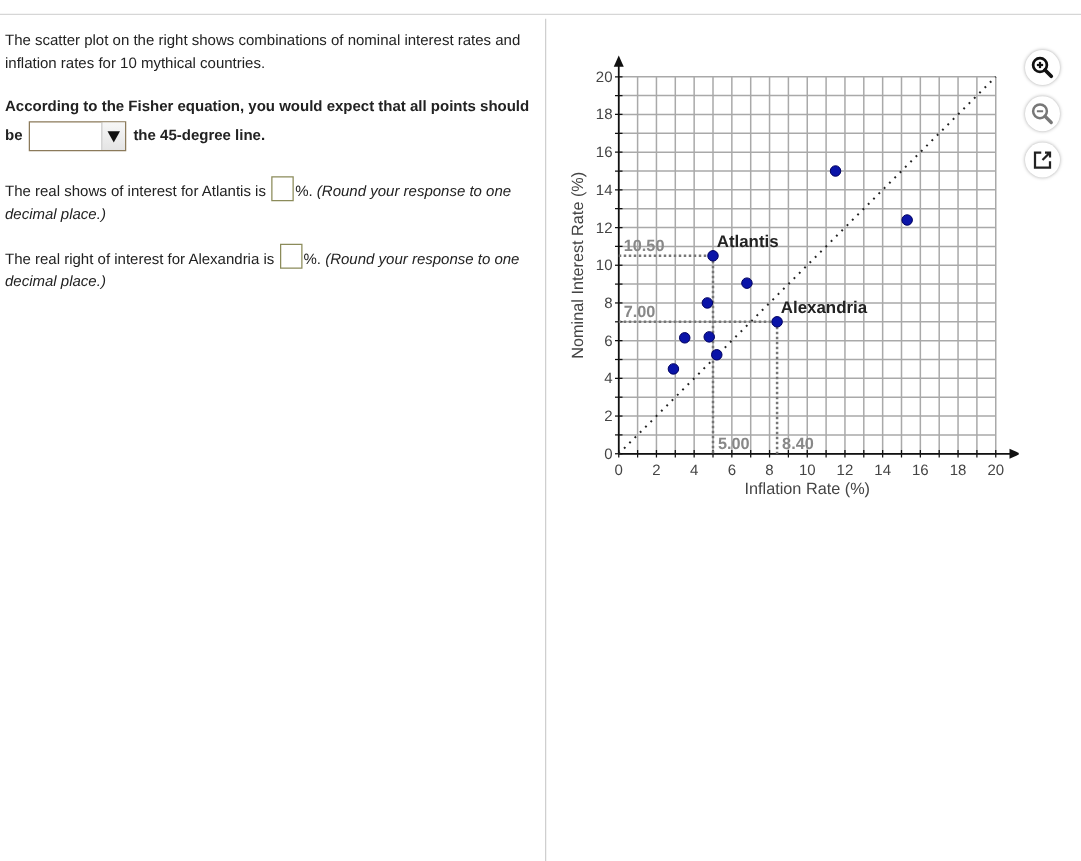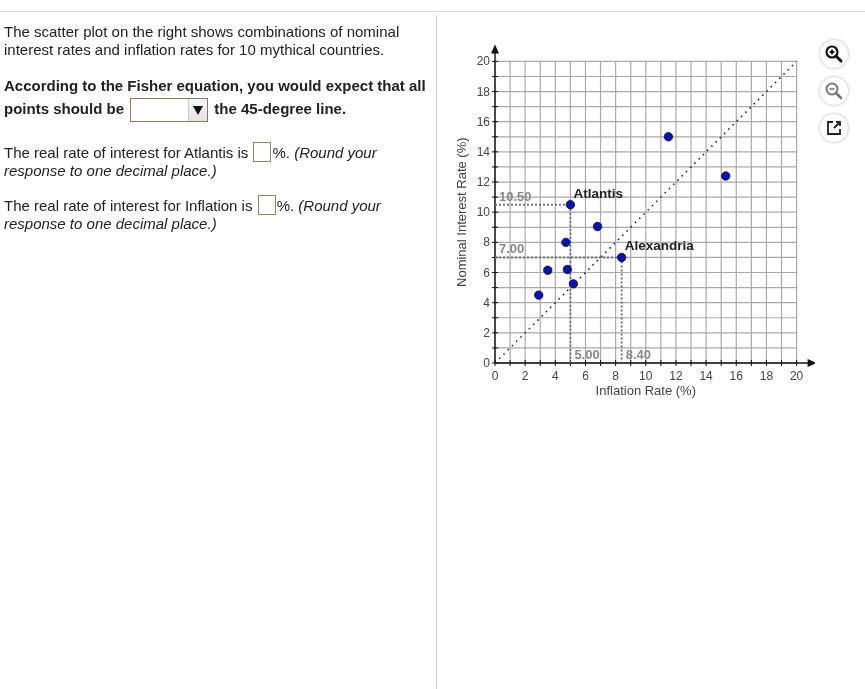--- a/index.html
+++ b/index.html
@@ -1,20 +1,20 @@
 <!DOCTYPE html>
 <html><head>
 <meta charset="utf-8">
 <style>
   html, body { margin:0; padding:0; background:#fff; }
   body { width:865px; height:689px; position:relative; overflow:hidden;
          font-family:"Liberation Sans", sans-serif; color:#222; }
   .topline { position:absolute; left:0; top:11px; width:865px; height:1px; background:#d6d6d6; }
   .divider { position:absolute; left:436px; top:15px; width:1px; height:674px; background:#cfcfcf; }
-  .left { position:absolute; left:4px; top:23px; width:428px; font-size:15px; line-height:18px; }
+  .left { position:absolute; left:4px; top:23px; width:428px; font-size:12px; line-height:18px; }
   .left p { margin:0 0 15px 0; }
   .q1 { margin-bottom:20px !important; line-height:23px !important;font-weight:bold; }
   .sel { display:inline-block; vertical-align:middle; width:78px; height:24px; border:1px solid #8b7a5a;
          box-sizing:border-box; position:relative; background:#fff; margin:0 2px; cursor:pointer; }
   .sel .arrow { position:absolute; right:0; top:0; width:18px; height:22px; border-left:1px solid #c8c8c8;
          background:linear-gradient(#f7f7f7,#e4e4e4); display:flex; align-items:center; justify-content:center; }
   .sel .arrow::after { content:""; border-left:5px solid transparent; border-right:5px solid transparent;
          border-top:9px solid #111; }
   .num { display:inline-block; vertical-align:-4px; width:18px; height:20px; border:1px solid #8b8b5a;
          box-sizing:border-box; background:#fff; margin:0 1px; }
@@ -34,26 +34,26 @@
   <p>The scatter plot on the right shows combinations of nominal interest rates and inflation rates for 10 mythical countries.</p>
   <p class="q1">
     <span>According to the Fisher equation, you would expect that all points should be</span>
     <span class="sel">
       <span></span>
       <span class="arrow"></span>
     </span>
     <span>the 45-degree line.</span>
   </p>
   <p>
-    <span>The real rate of interest for Atlantis is</span>
+    <span>The real shows of interest for Atlantis is</span>
     <span class="num"></span><span>%.</span>
     <span class="ital">(Round your response to one decimal place.)</span>
   </p>
   <p>
-    <span>The real rate of interest for Inflation is</span>
+    <span>The real right of interest for Alexandria is</span>
     <span class="num"></span><span>%.</span>
     <span class="ital">(Round your response to one decimal place.)</span>
   </p>
 </div>
 
 <svg class="chart" id="chart" width="375" height="380" xmlns="http://www.w3.org/2000/svg">
     <line x1="55" y1="31.399999999999977" x2="55" y2="333" stroke="#a9a9a9" stroke-width="1.2"></line>
     <line x1="70.08" y1="31.399999999999977" x2="70.08" y2="333" stroke="#a9a9a9" stroke-width="1.2"></line>
     <line x1="85.16" y1="31.399999999999977" x2="85.16" y2="333" stroke="#a9a9a9" stroke-width="1.2"></line>
     <line x1="100.24000000000001" y1="31.399999999999977" x2="100.24000000000001" y2="333" stroke="#a9a9a9" stroke-width="1.2"></line>

